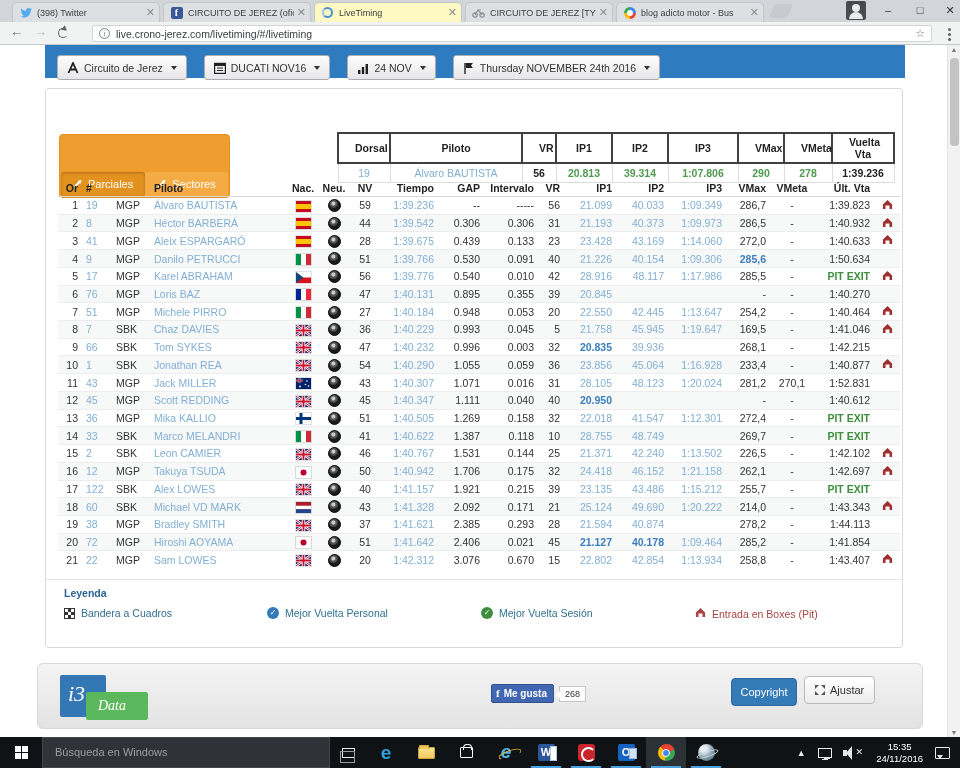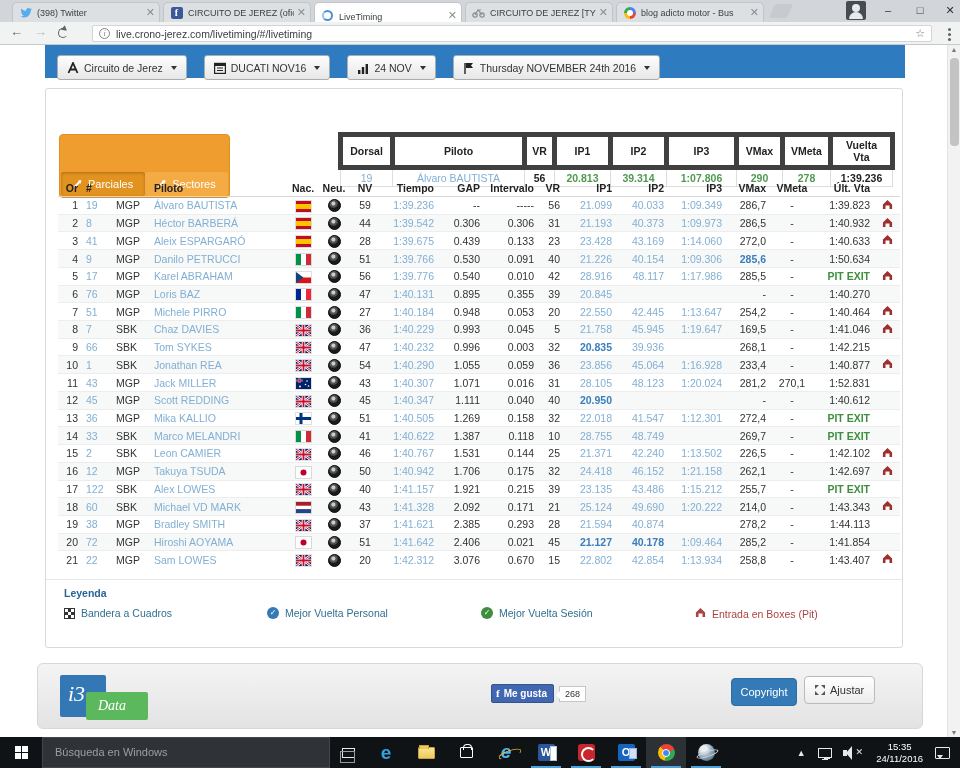--- a/index.html
+++ b/index.html
@@ -3,21 +3,21 @@
 <meta charset="utf-8">
 <style>
   * { box-sizing: border-box; margin:0; padding:0; }
   html,body { width:960px; height:768px; }
   body { font-family:"Liberation Sans", sans-serif; position:relative; background:#fff; overflow:hidden; }
 
   
   .tabstrip { position:absolute; top:0; left:0; width:960px; height:22px; background:#d2d6da; }
   .tab { position:absolute; top:2px; width:148px; height:20px; background:#dde0e3; border:1px solid #c2c5c8; border-bottom:none;
          border-radius:5px 5px 0 0; display:flex; align-items:center; padding:0 4px 0 6px; font-size:9px; color:#3c4043; }
-  .tab.active { background:#ffffff; z-index:3;align-items:flex-end; }
+  .tab.active { background:#fef9c3; z-index:3; }
   .favicon { width:13px; height:13px; margin-right:5px; flex:0 0 auto; display:flex; align-items:center; justify-content:center; }
   .tab-title { flex:1; white-space:nowrap; overflow:hidden; }
   .tab-close { color:#8a8d90; font-size:11px; margin-left:3px; }
   .newtab-stub { position:absolute; left:772px; top:4px; width:18px; height:14px; background:#c7cbcf; transform:skewX(-22deg); border-radius:2px; }
   .profile-box { position:absolute; left:846px; top:1px; width:20px; height:19px; background:#474c51; border-radius:2px; }
   .profile-box:before { content:''; position:absolute; left:6px; top:3px; width:8px; height:8px; border-radius:50%; background:#e8eaec; }
   .profile-box:after { content:''; position:absolute; left:3px; top:11px; width:14px; height:7px; border-radius:7px 7px 0 0; background:#e8eaec; }
   .winbtn { position:absolute; top:0; width:28px; height:21px; text-align:center; line-height:20px; font-size:11px; color:#333; }
 
   .addressbar { position:absolute; top:22px; left:0; width:960px; height:23px; background:#f1f2f2; border-bottom:1px solid #c6c9cc; }
@@ -48,21 +48,21 @@
 
   .btn-group { position:absolute; top:45px; left:13px; display:flex; background:#ef9d2e; border:1px solid #e0901f; border-radius:4px; padding:1px; }
   .vbtn { height:24px; color:#fff; font-size:11px; padding:0 12px; display:flex; align-items:center; gap:6px; border-radius:3px;margin-top:36px; }
   .vbtn.sel { background:#e2921f; box-shadow:inset 0 1px 3px rgba(0,0,0,.25); }
   .vbtn.unsel { background:#f5ab44; }
   .pencil { width:9px; height:2px; background:#fff; transform:rotate(-45deg); border-radius:1px; position:relative; }
   .pencil:after { content:''; position:absolute; right:-3px; top:-1px; border:2px solid transparent; border-left:3px solid #fff; }
 
   table { border-collapse:collapse; }
   .summary { position:absolute; top:43px; right:7px; width:552px; table-layout:fixed; font-size:10.5px; }
-  .summary th { border:5px solid #404040; color:#222; font-weight:bold; padding:2px 4px; text-align:center; background:#fff; }
+  .summary th { border:2px solid #404040; color:#222; font-weight:bold; padding:2px 16px; text-align:center; background:#fff; }
   .summary td { border:1px solid #ddd; padding:2px 4px; text-align:center; height:19px; }
   .s-blue { color:#82afd3; } .s-green { color:#4f9a4f; font-weight:bold; } .s-darkb { color:#222; font-weight:bold; }
 
   .timing { position:absolute; top:91px; left:12px; width:842px; table-layout:fixed; font-size:10.5px; }
   .timing th { color:#222; font-weight:bold; padding:2px 4px; border-bottom:1px solid #d8d8d8; white-space:nowrap; }
   .timing td { padding:1.5px 4px; border-top:1px solid #ededed; height:15px; white-space:nowrap; overflow:hidden; }
   .timing tr.odd td { background:#f7f8f8; }
   .c-l { text-align:left; } .c-r { text-align:right; } .c-c { text-align:center; }
   .c-blue { color:#82afd3; } .c-dark { color:#333; } .c-best { color:#3b7dbd; font-weight:bold; }
   .c-green { color:#3e8e3e; font-weight:bold; }

